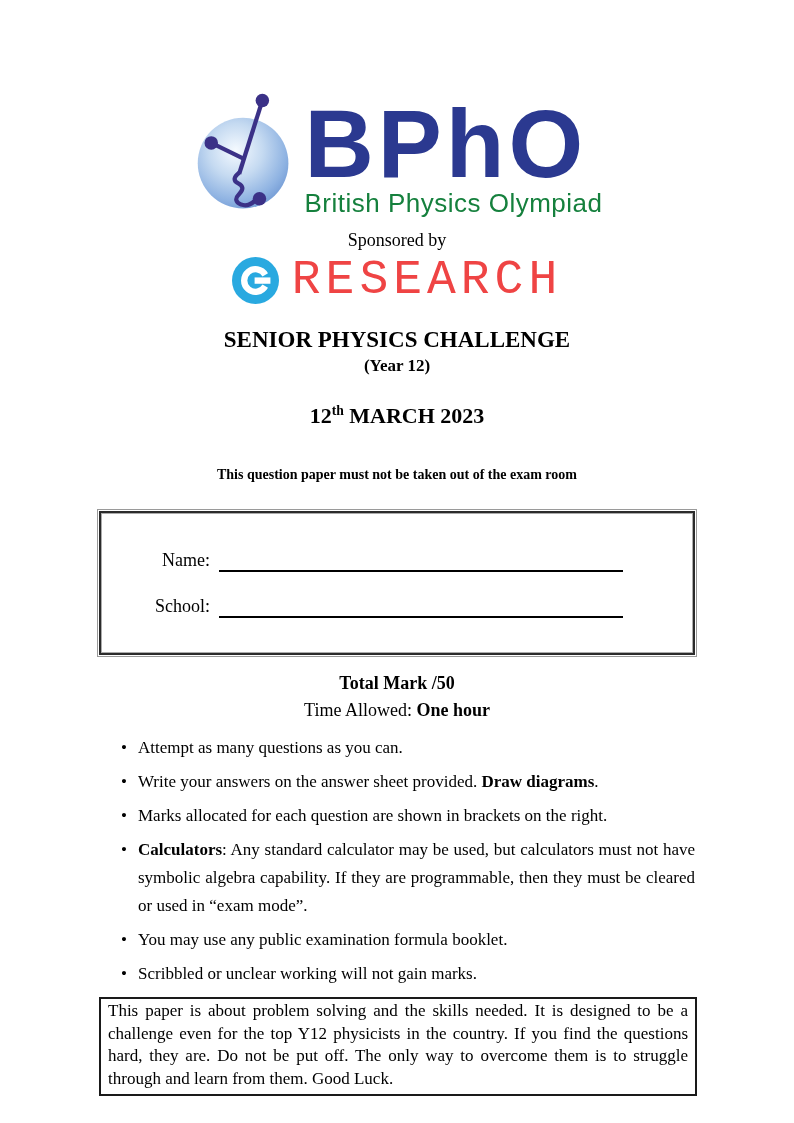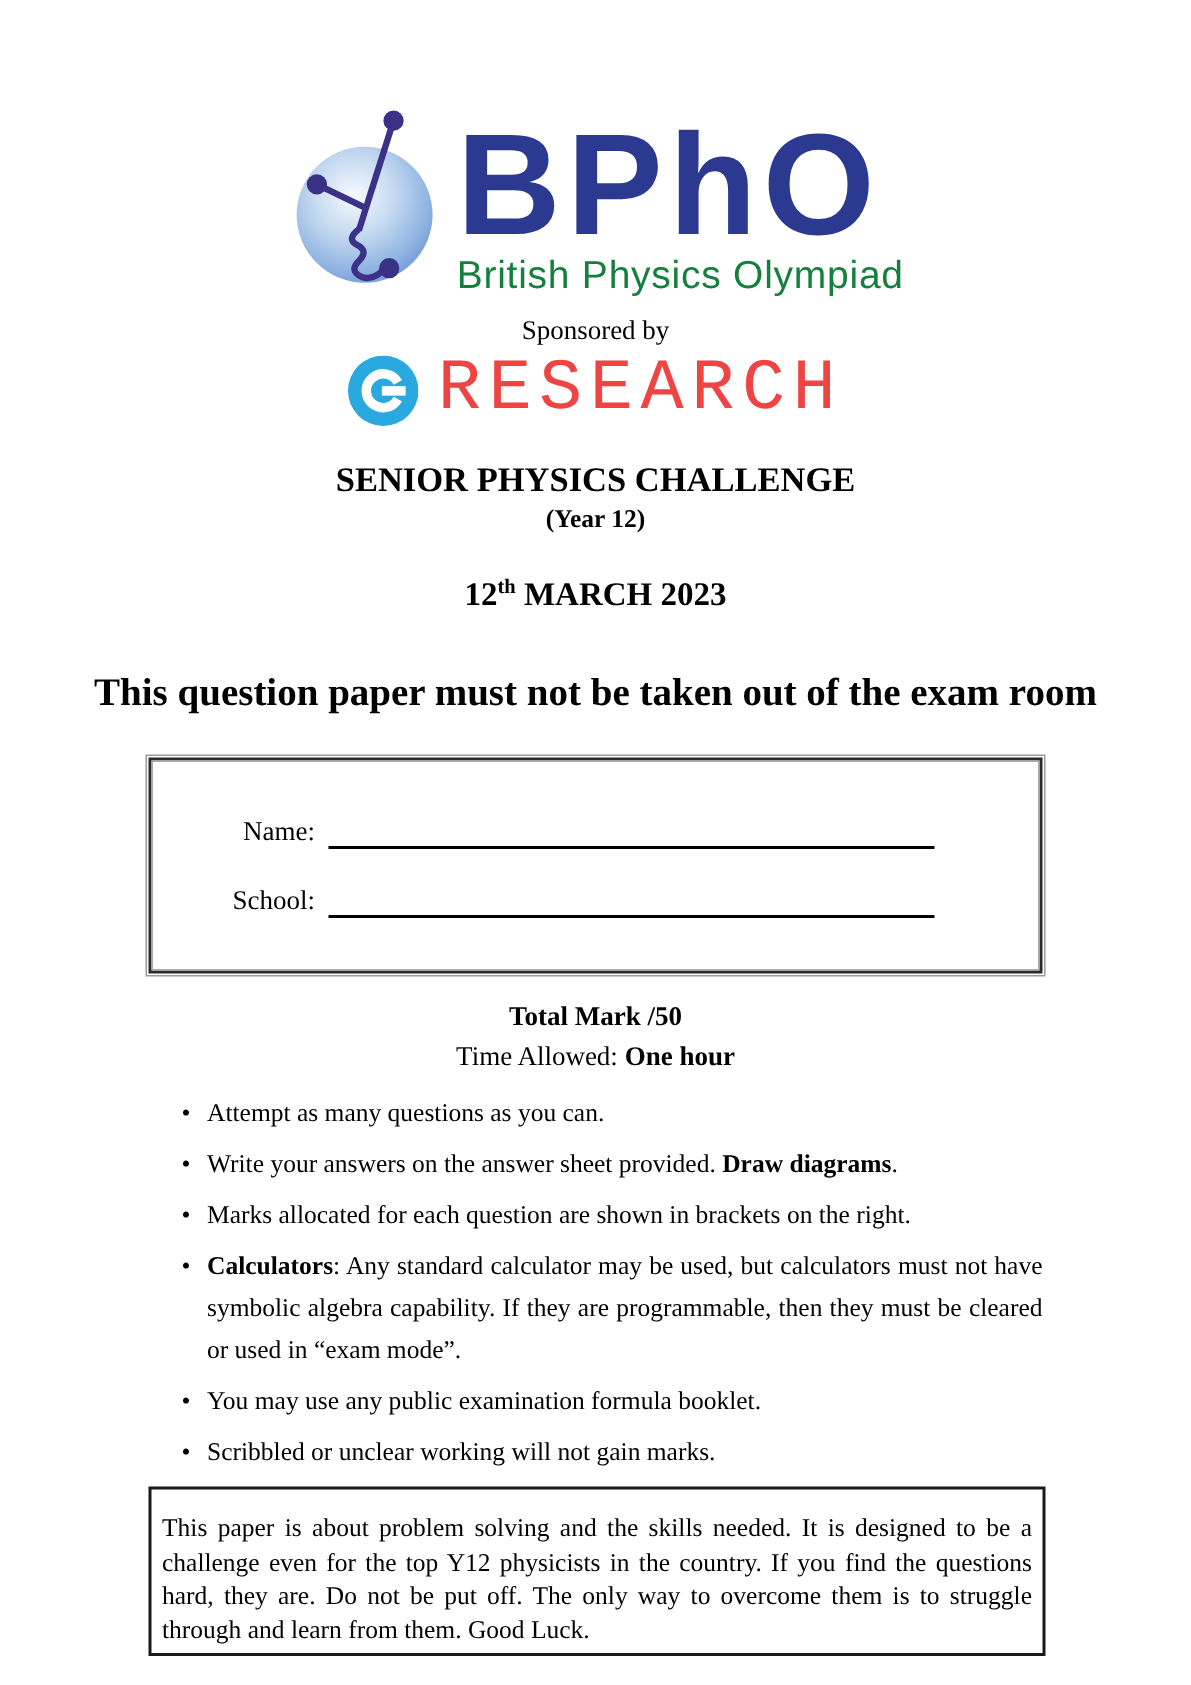--- a/index.html
+++ b/index.html
@@ -3,21 +3,21 @@
 <meta charset="utf-8">
 <style>
   html,body{margin:0;padding:0;background:#ffffff;}
   .page{
     width:794px;height:1123px;margin:0 auto;background:#fff;
     font-family:"Liberation Serif", serif;color:#000;position:relative;
     overflow:hidden;
   }
   
   .logo-row{
-    padding-top:70px;display:flex;justify-content:center;align-items:flex-start;
+    padding-top:70px;display:flex;justify-content:center;align-items:flex-start;margin-top:20px;
   }
   .logo-sphere{width:108px;height:127px;flex:0 0 auto;margin-right:5px;}
   .logo-text{display:flex;flex-direction:column;margin-top:10px;}
   .logo-acronym{
     font-family:"Liberation Sans", sans-serif;font-weight:600;
     font-size:96px;line-height:88px;letter-spacing:4px;color:#2b3990;
   }
   .logo-wordmark{
     font-family:"Liberation Sans", sans-serif;font-weight:400;
     font-size:26px;line-height:30px;letter-spacing:0.5px;color:#15803d;margin-top:0px;
@@ -30,21 +30,21 @@
   .g-icon{width:47px;height:47px;margin-right:13px;flex:0 0 auto;}
   .g-word{
     font-family:Liberation Mono, monospace;font-size:48px;font-weight:400;
     letter-spacing:5px;color:#ef4444;line-height:47px;
   }
   
   .title{ text-align:center;font-weight:bold;font-size:23px;margin-top:22px; }
   .subtitle{ text-align:center;font-weight:bold;font-size:17px;margin-top:3px; }
   .date{ text-align:center;font-weight:bold;font-size:22px;margin-top:27px; }
   .date sup{ font-size:0.62em; }
-  .warning{ text-align:center;font-weight:bold;font-size:26px;margin-top:38px; }
+  .warning{ text-align:center;font-weight:bold;font-size:14px;margin-top:38px; }
   
   .entry-outer{ margin:26px 97px 0 97px;border:1px solid #9a9a9a; }
   .entry-mid{ border:2px solid #2b2b2b;margin:1px; }
   .entry-inner{ border:1px solid #ababab;padding:36px 69px 28px 10px; }
   .entry-row{ display:flex;align-items:flex-end;margin-bottom:24px;font-size:18px; }
   .entry-row:last-child{ margin-bottom:6px; }
   .entry-label{ width:98px;text-align:right;flex:0 0 auto;padding-bottom:1px; }
   .entry-line{ flex:1 1 auto;border-bottom:2px solid #000;height:18px;margin-left:9px; }
   
   .total-mark{ text-align:center;font-weight:bold;font-size:18px;margin-top:16px; }
@@ -56,21 +56,21 @@
   .instructions li{
     position:relative;padding-left:17px;line-height:28px;margin-bottom:6px;
     text-align:justify;
   }
   .instructions li .marker{
     position:absolute;left:0;top:0;font-size:17px;
   }
   
   .note-box{
     margin:9px 97px 0 99px;border:2px solid #1a1a1a;
-    padding:15px 7px 4px 7px;font-size:17px;line-height:22.5px;text-align:justify;
+    padding:1px 7px 4px 7px;font-size:17px;line-height:22.5px;text-align:justify;
   }
 </style>
 </head>
 <body>
 
 <div class="page">
 
   <div class="logo-row">
     <svg class="logo-sphere" viewBox="0 0 112 130" xmlns="http://www.w3.org/2000/svg">
       <defs>

